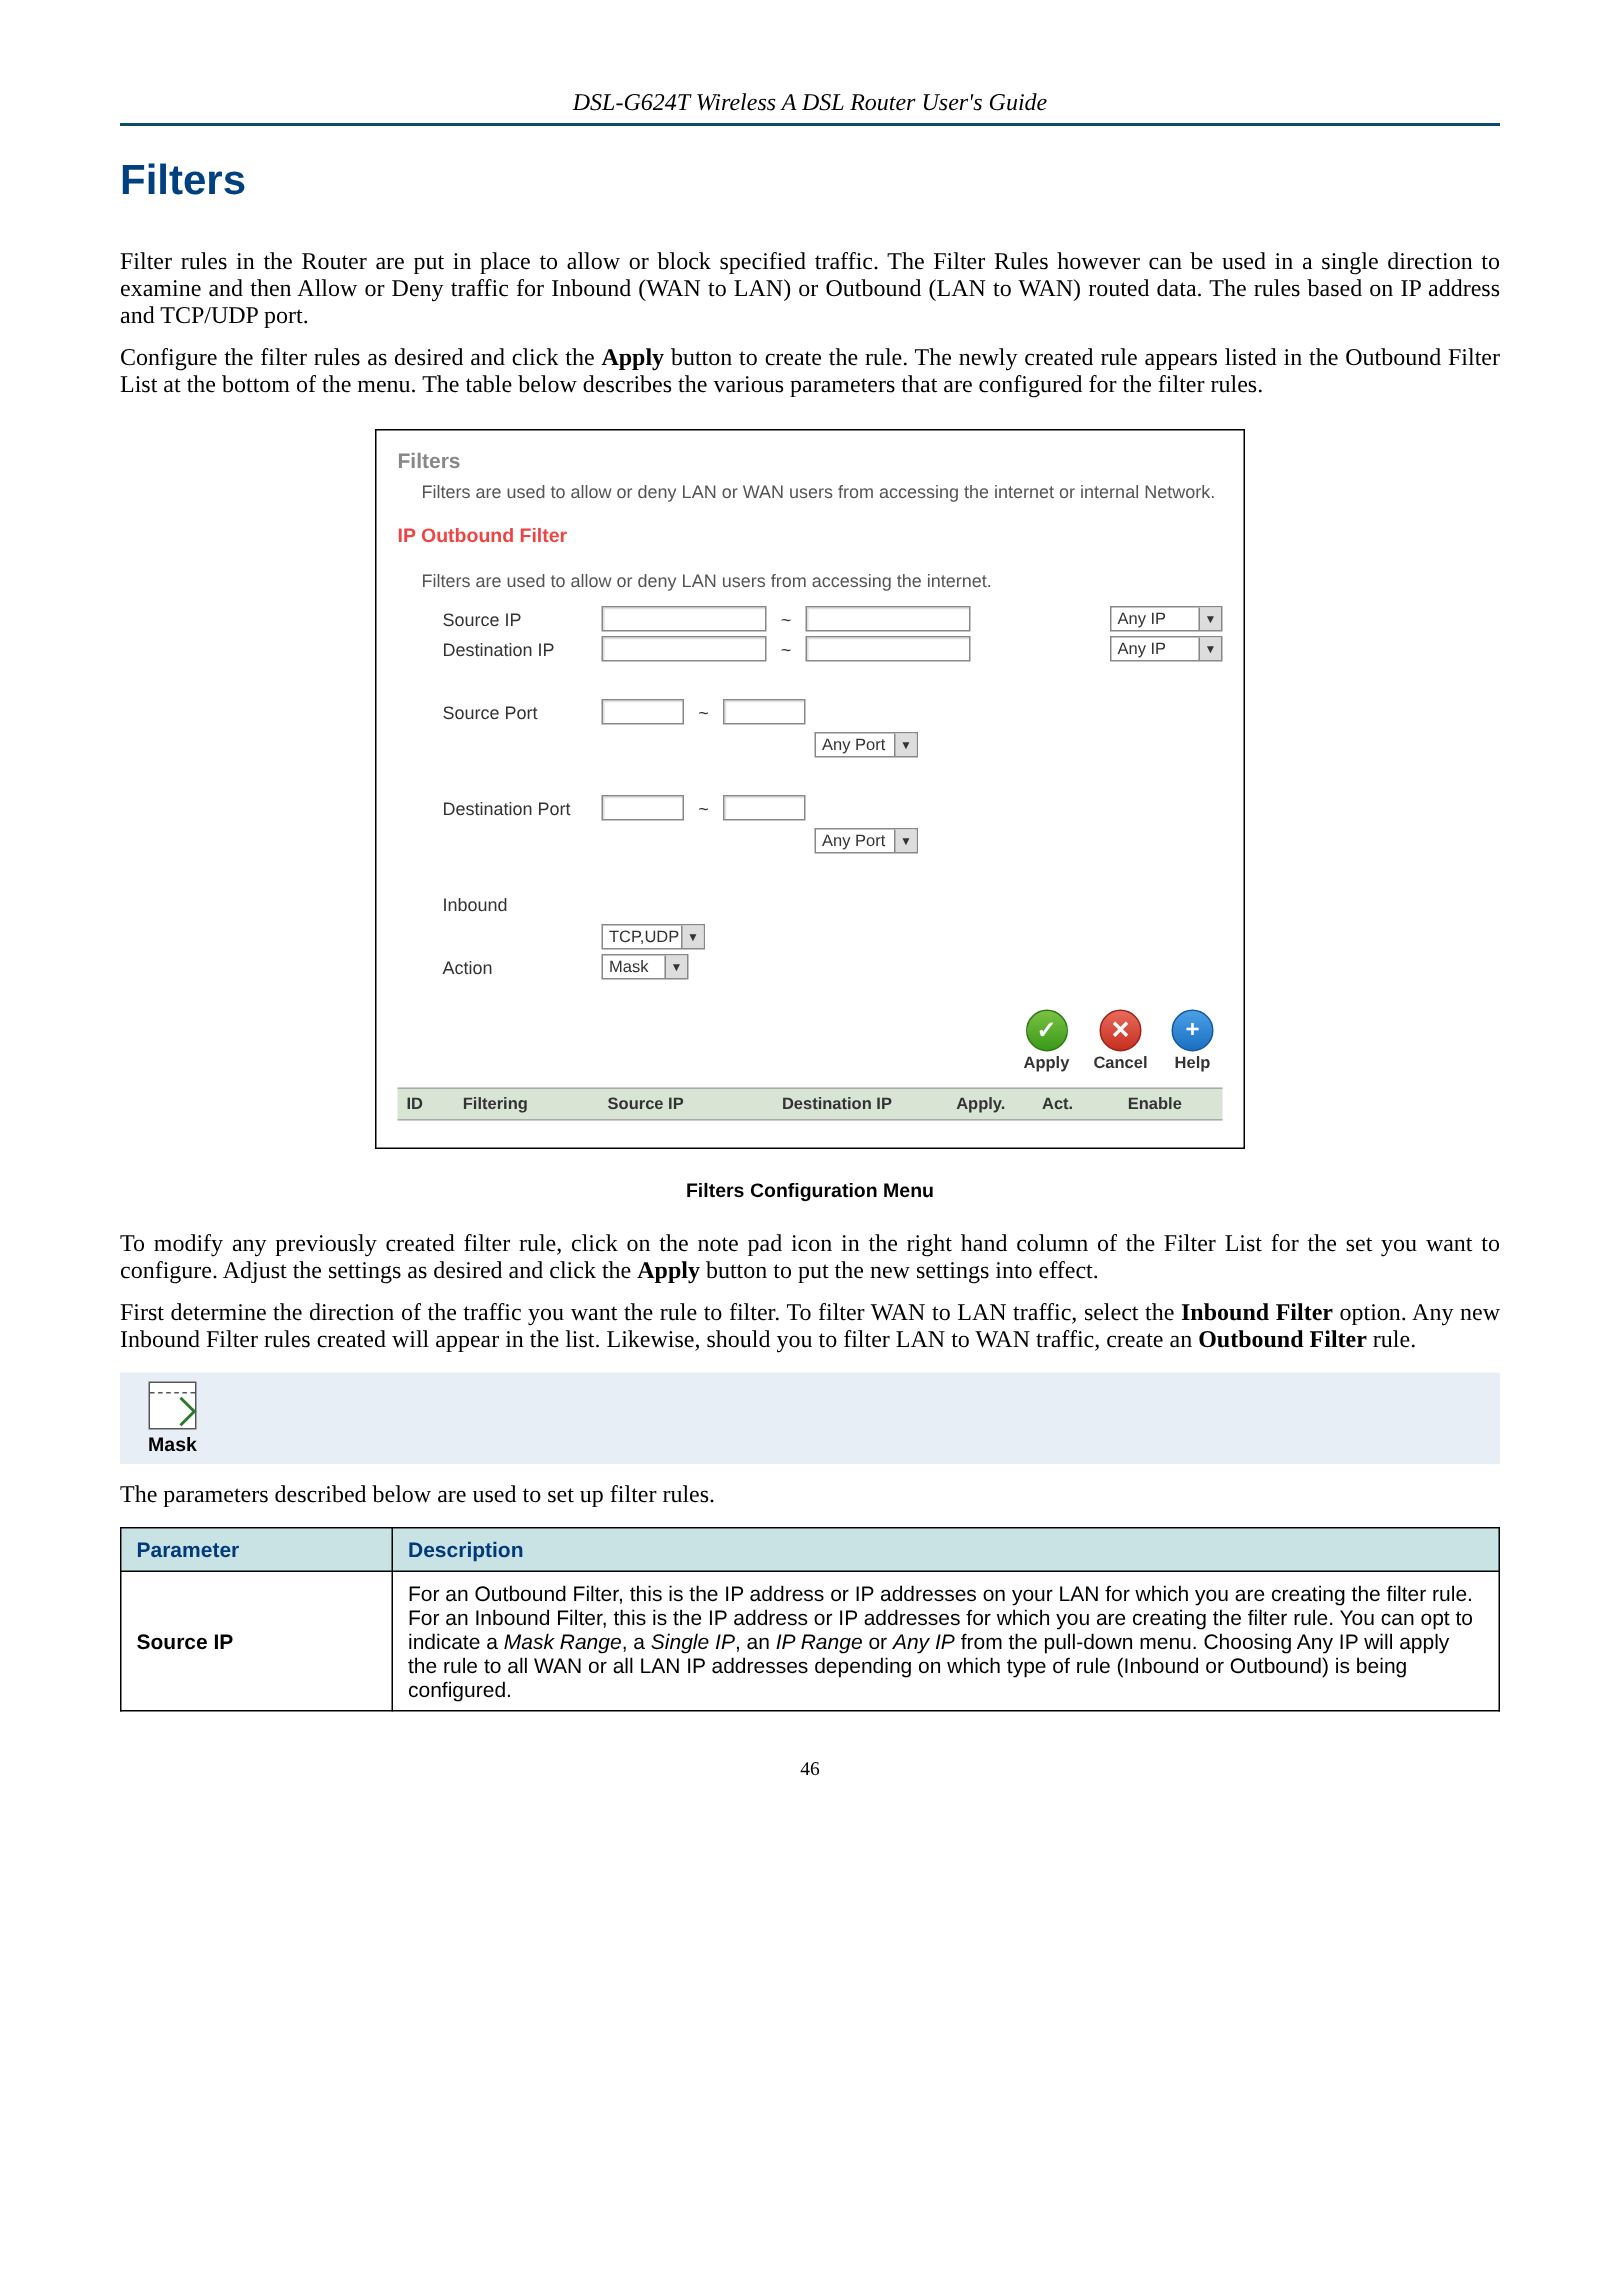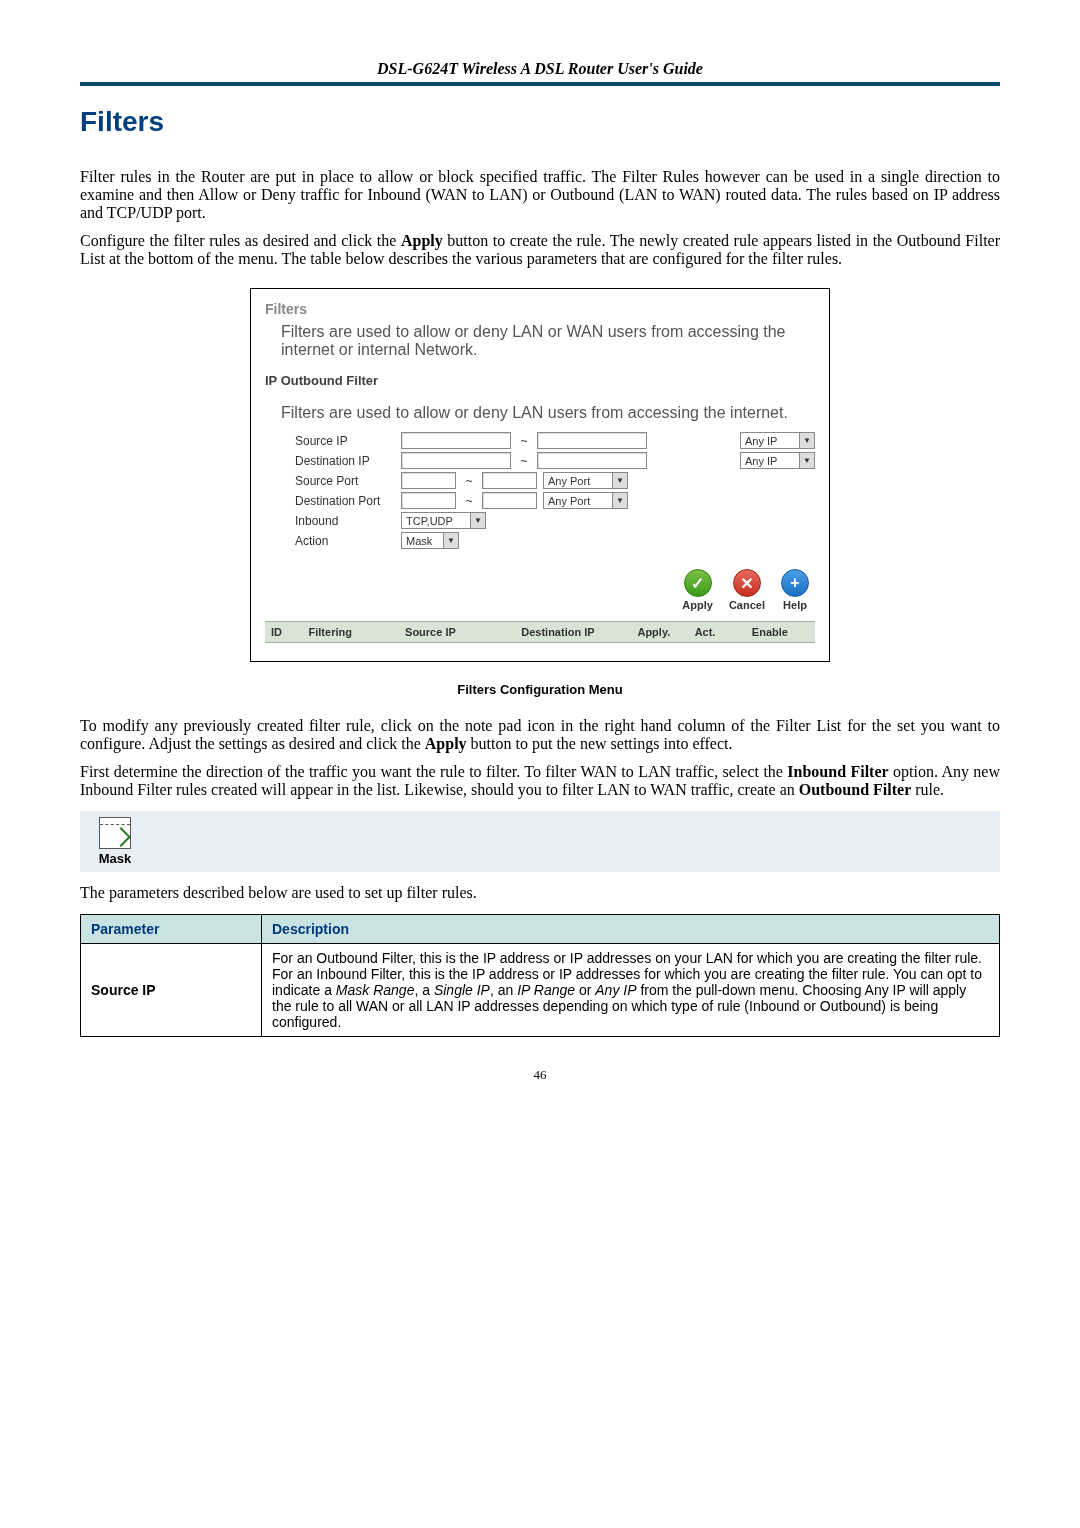--- a/index.html
+++ b/index.html
@@ -8,44 +8,44 @@
     font-family: "Times New Roman", Times, serif;
     font-size: 16px;
     color: #000;
     background: #fff;
     width: 1080px;
     box-sizing: border-box;
   }
   .page-header {
     text-align: center;
     font-style: italic;
-    font-weight: bold;
-    border-bottom: 4px solid #0c4a6e;
+    font-weight: normal;
+    border-bottom: 2px solid #0c4a6e;
     padding-bottom: 4px;
   }
   h1.section-title {
     font-family: Arial, Helvetica, sans-serif;
     font-size: 28px;
     font-weight: bold;
     color: #004080;
     margin: 20px 0 30px 0;
   }
   p { margin: 10px 0; text-align: justify; }
   .screenshot {
     width: 550px;
     margin: 20px auto;
     border: 1px solid #000;
     font-family: Arial, Helvetica, sans-serif;
     font-size: 12px;
     padding: 12px 14px 18px 14px;
     color: #333;
   }
   .ss-title { color: #888; font-weight: bold; font-size: 14px; margin-bottom: 6px; }
-  .ss-sub { color: #555; margin-bottom: 14px; font-size: 16px; padding-left: 16px; }
-  .ss-heading { color: #404040; font-weight: bold; font-size: 13px; margin: 10px 0 16px 0; }
+  .ss-sub { color: #555; margin-bottom: 14px; font-size: 12px; padding-left: 16px; }
+  .ss-heading { color: #ef4444; font-weight: bold; font-size: 13px; margin: 10px 0 16px 0; }
   .radio-row { margin: 6px 0 14px 0; }
   .radio-dot {
     display: inline-block; width: 10px; height: 10px; border: 1px solid #555;
     border-radius: 50%; vertical-align: middle; margin-right: 4px; position: relative;
   }
   .radio-dot.checked::after {
     content: ""; position: absolute; width: 4px; height: 4px; background: #000;
     border-radius: 50%; top: 3px; left: 3px;
   }
   .form-row { display: flex; align-items: center; margin: 3px 0; gap: 6px; padding-left: 30px; }
@@ -59,21 +59,21 @@
   .sep { width: 14px; text-align: center; }
   .dropdown {
     display: inline-flex; align-items: center; justify-content: space-between;
     border: 1px solid #888; height: 17px; background: #fff; font-size: 11px;
     padding-left: 4px; box-sizing: border-box;
   }
   .dropdown .arrow {
     width: 14px; height: 15px; background: #ddd; border-left: 1px solid #888;
     display: flex; align-items: center; justify-content: center; font-size: 8px;
   }
-  .dd-80 { width: 85px; }
+  .dd-80 { width: 69px; margin-top: 44px; }
   .dd-70 { width: 75px; }
   .dd-60 { width: 58px; }
   .actions-row { display: flex; justify-content: flex-end; gap: 16px; margin: 20px 6px 10px 0; }
   .action { text-align: center; font-size: 11px; font-weight: bold; }
   .action .circle { width: 26px; height: 26px; border-radius: 50%; margin: 0 auto 2px auto; display: flex; align-items: center; justify-content: center; color: #fff; font-weight: bold; font-size: 16px; }
   .c-green { background: linear-gradient(#7ac143,#3a9a1a); border: 1px solid #2d7a12; }
   .c-red { background: linear-gradient(#e86a5c,#c62f1e); border: 1px solid #9c2517; }
   .c-blue { background: linear-gradient(#4aa0e6,#1b6fc2); border: 1px solid #155a9e); }
   .c-blue { background: linear-gradient(#4aa0e6,#1b6fc2); border: 1px solid #155a9e; }
   .filter-list-header {

